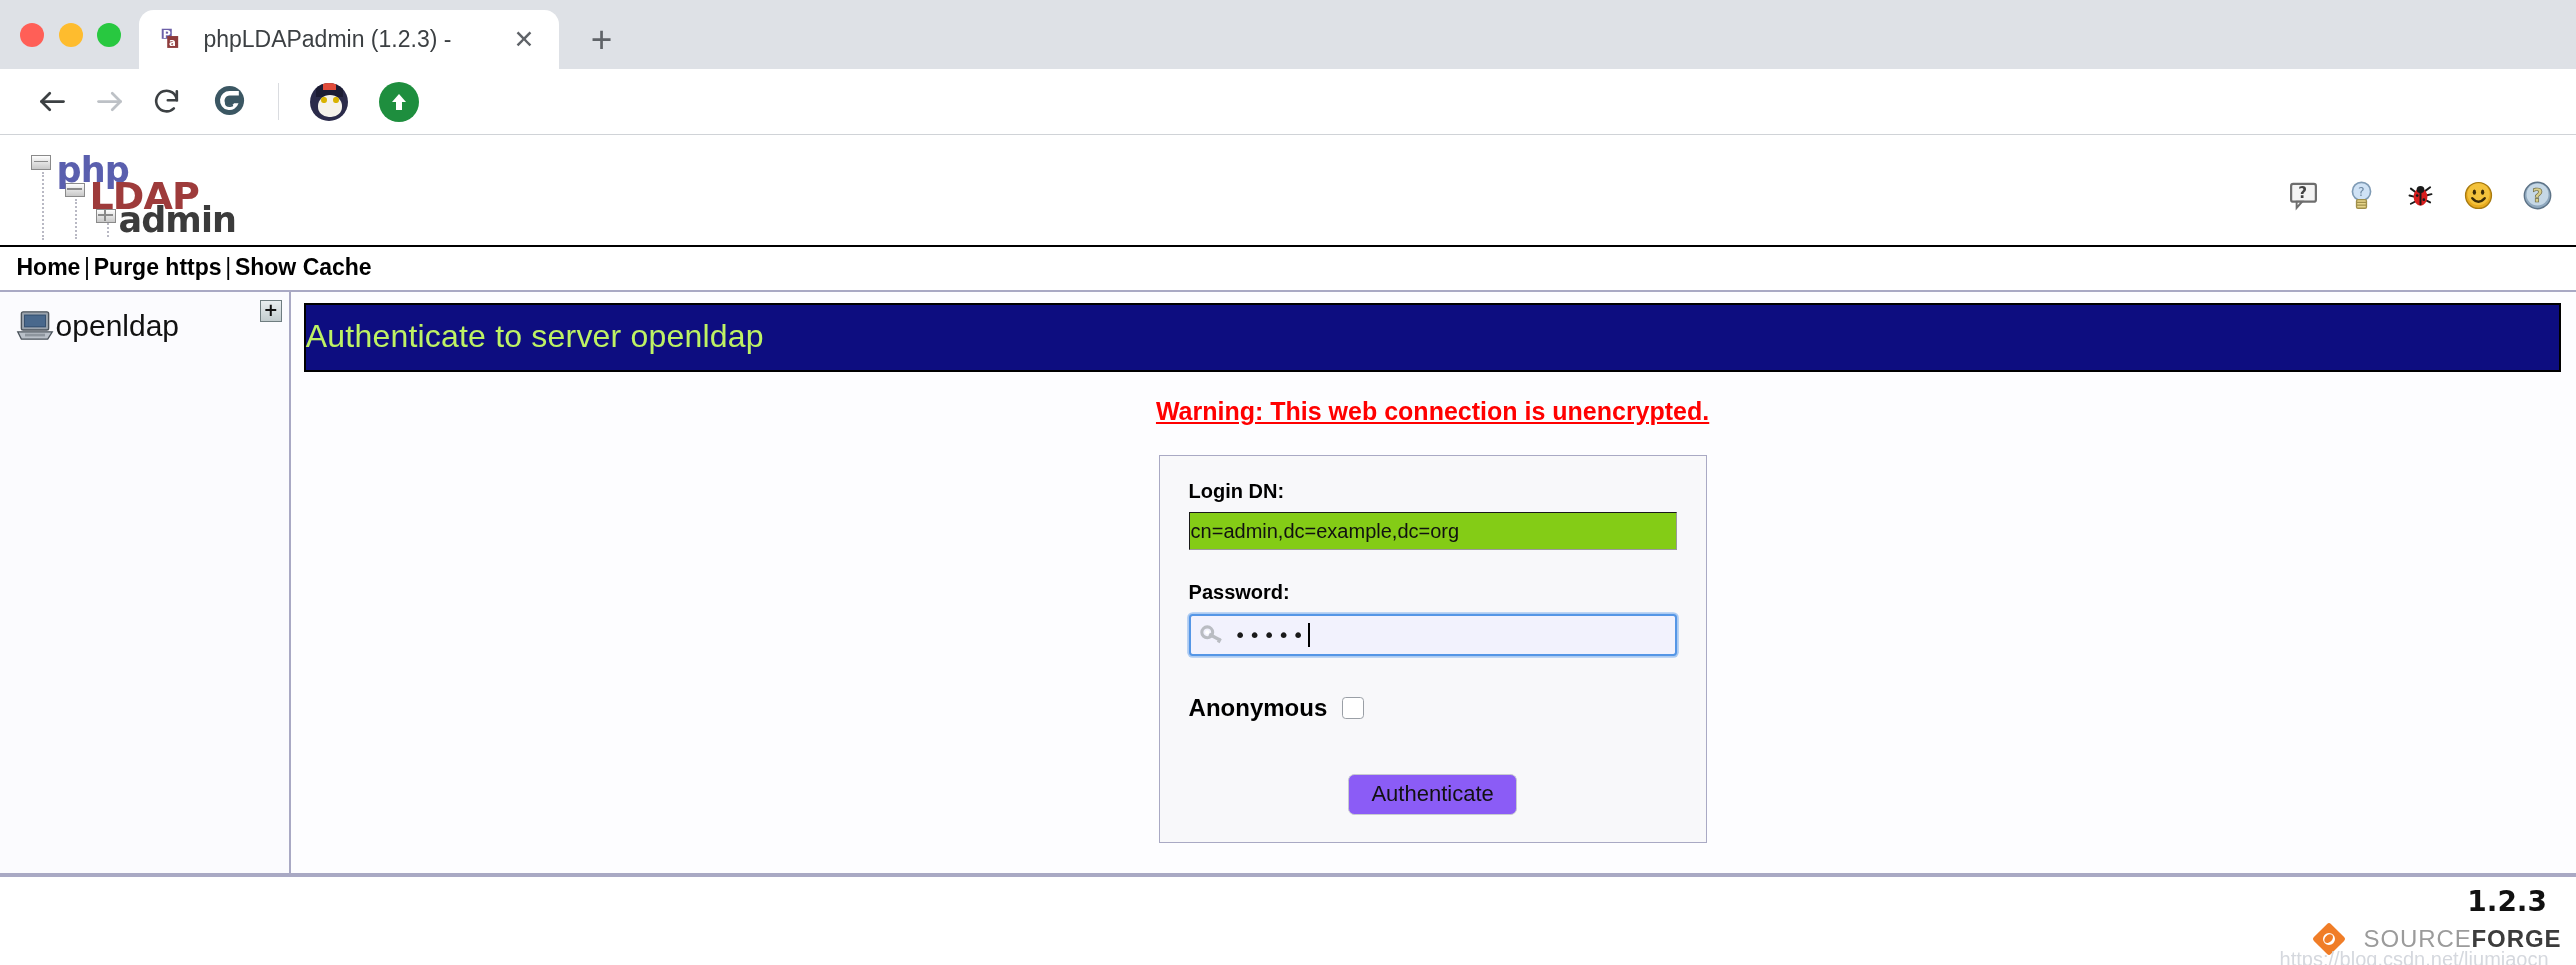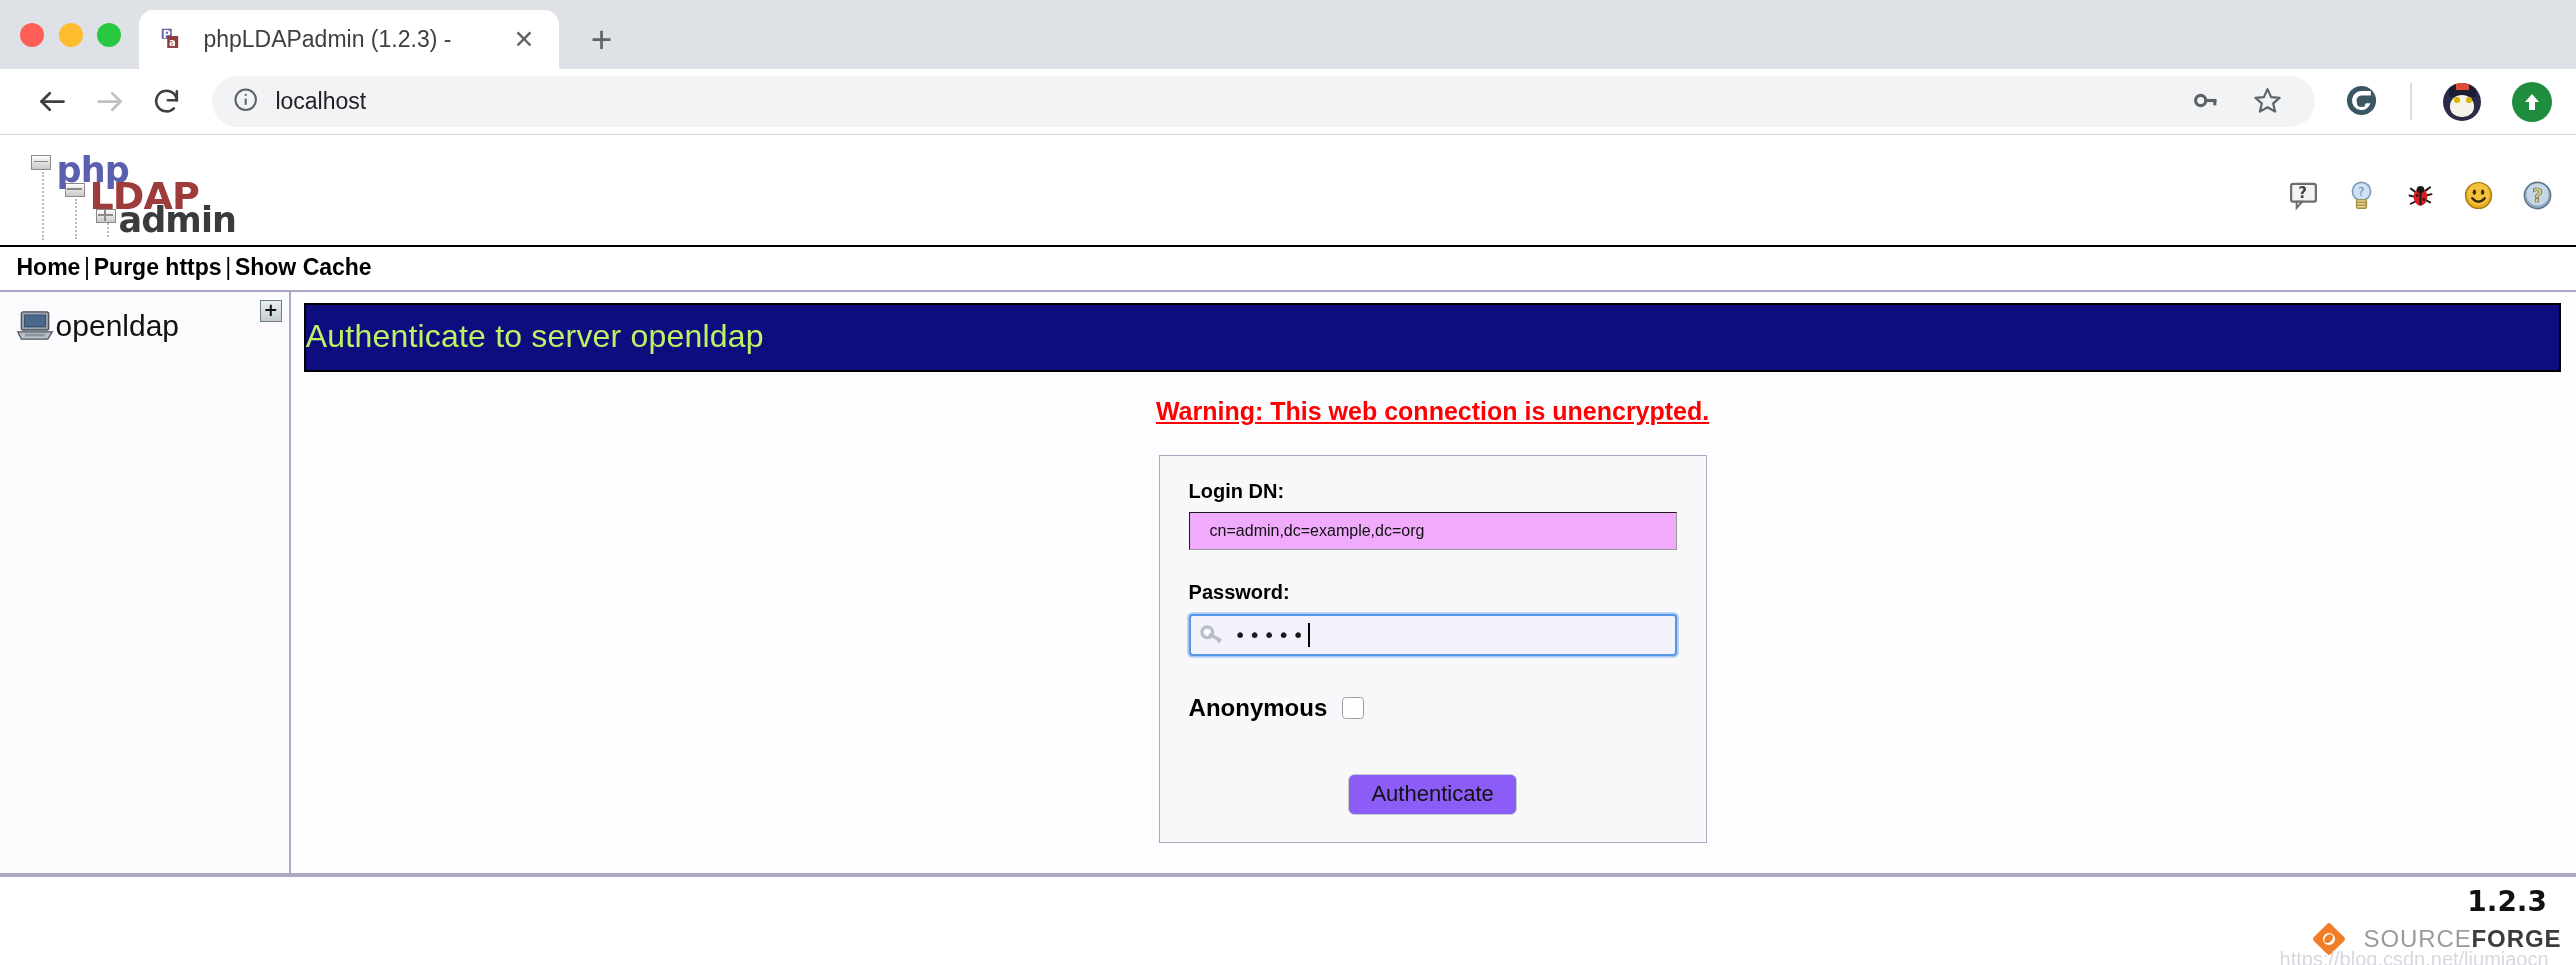--- a/index.html
+++ b/index.html
@@ -184,23 +184,23 @@
   }
 
   .login-box {
     width: 548px; margin: 29px auto 0;
     border: 1.8px solid #a9a9c4; background: #f8f8fa;
     padding: 24px 29px 27.4px;
   }
   .field-label { font-size: 20px; font-weight: bold; color: #000; }
   .dn-input {
     display: block; width: 100%; height: 38px; margin-top: 9.1px;
-    background: #f0abfc; border: 1.8px inset #9a9a9a;
+    background: #84cc16; border: 1.8px inset #9a9a9a;
     border-top-color:#6e6e6e; border-left-color:#6e6e6e;
-    font-size: 16px; color: #111; padding-left: 20px;
+    font-size: 20px; color: #111; padding-left: 1px;
     font-family: "Liberation Sans", sans-serif;
   }
   .pw-spacer { height: 31px; }
   .pw-wrap {
     margin-top: 9.1px; height: 42px; position: relative;
     border: 2.7px solid #5596e6; border-radius: 3.7px;
     background: #f2f2fd;
     box-shadow: 0 0 0 1.8px rgba(110,165,235,0.55);
     display: flex; align-items: center; padding-left: 9.1px;
   }
@@ -300,44 +300,20 @@
           <polyline points="14,6 20,12 14,18"></polyline>
       </svg>
     </div>
     <div class="nav-btn">
       <svg width="31" height="31" viewBox="0 0 24 24" fill="none" stroke="#3c4043" stroke-width="2" stroke-linecap="round">
         <path d="M20 11a8 8 0 1 0-2.3 6.3"></path>
           <polyline points="20,4 20,11 13,11"></polyline>
       </svg>
     </div>
 
-    <div class="omnibox">
-      <span>
-        <svg width="27.4" height="27.4" viewBox="0 0 24 24" fill="none" stroke="#5f6368" stroke-width="1.8">
-          <circle cx="12" cy="12" r="9"></circle>
-            <line x1="12" y1="11" x2="12" y2="16.5"></line>
-          <circle cx="12" cy="7.8" r="0.9" fill="#5f6368" stroke="none"></circle>
-        </svg>
-      </span>
-      <span class="omnibox-url">localhost</span>
-      <span class="omni-right">
-        <span>
-          <svg width="29" height="29" viewBox="0 0 24 24" fill="#5f6368">
-            <circle cx="8" cy="12" r="4.2" fill="none" stroke="#5f6368" stroke-width="2.6"></circle>
-            <rect x="11" y="10.7" width="10" height="2.6"></rect>
-            <rect x="18.4" y="11" width="2.6" height="5"></rect>
-          </svg>
-        </span>
-        <span>
-          <svg width="29" height="29" viewBox="0 0 24 24" fill="none" stroke="#5f6368" stroke-width="1.8" stroke-linejoin="round">
-            <polygon points="12,2.6 15,9.2 22,9.8 16.7,14.4 18.3,21.2 12,17.6 5.7,21.2 7.3,14.4 2,9.8 9,9.2"></polygon>
-          </svg>
-        </span>
-      </span>
-    </div>
 
     <div class="toolbar-right">
       <span>
         <svg width="35" height="35" viewBox="0 0 24 24">
           <circle cx="12" cy="12" r="10" fill="#3b5763"></circle>
           <path d="M12 5.5a6.5 6.5 0 1 0 6.2 8.4h-3.1A3.5 3.5 0 1 1 12 8.6h6.4V5.5z" fill="#ffffff"></path>
           <text x="8.4" y="16.6" font-size="10" font-family="DejaVu Sans" font-weight="bold" fill="#3b5763">e</text>
         </svg>
       </span>
       <span class="tb-divider"></span>

